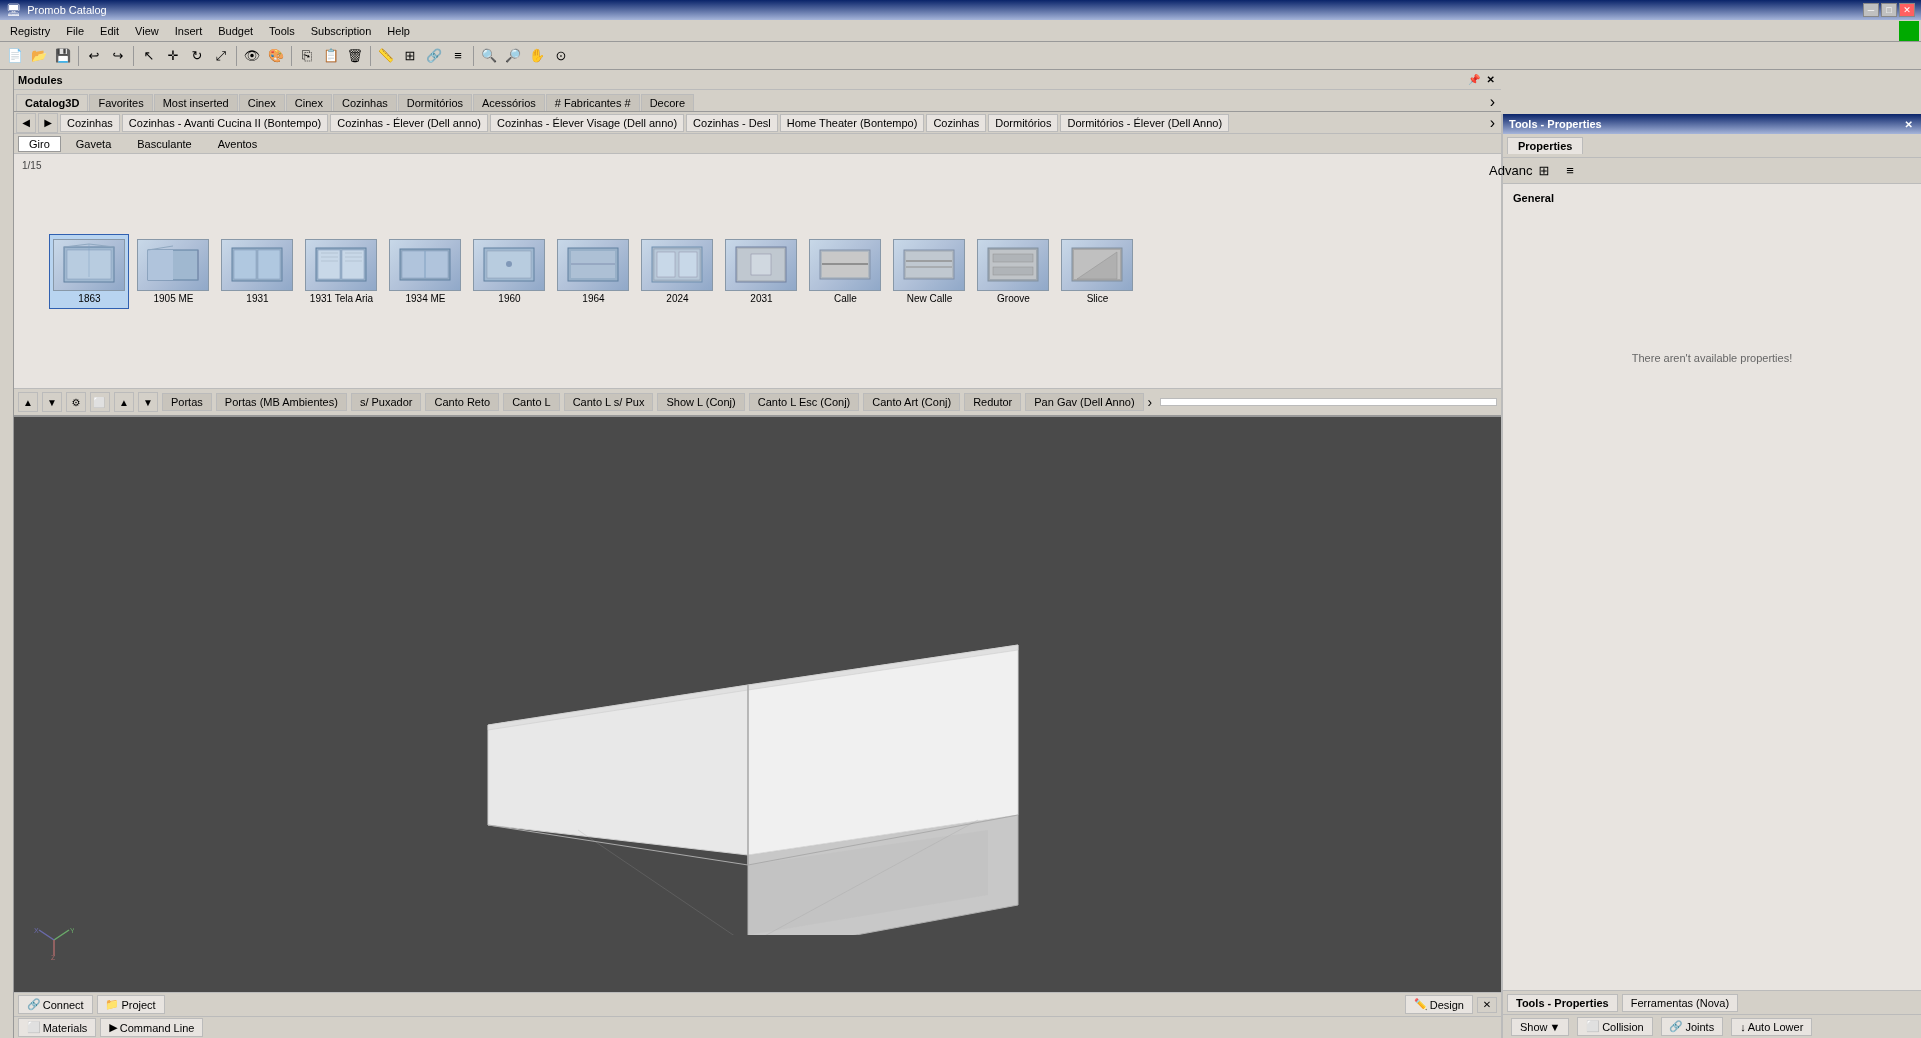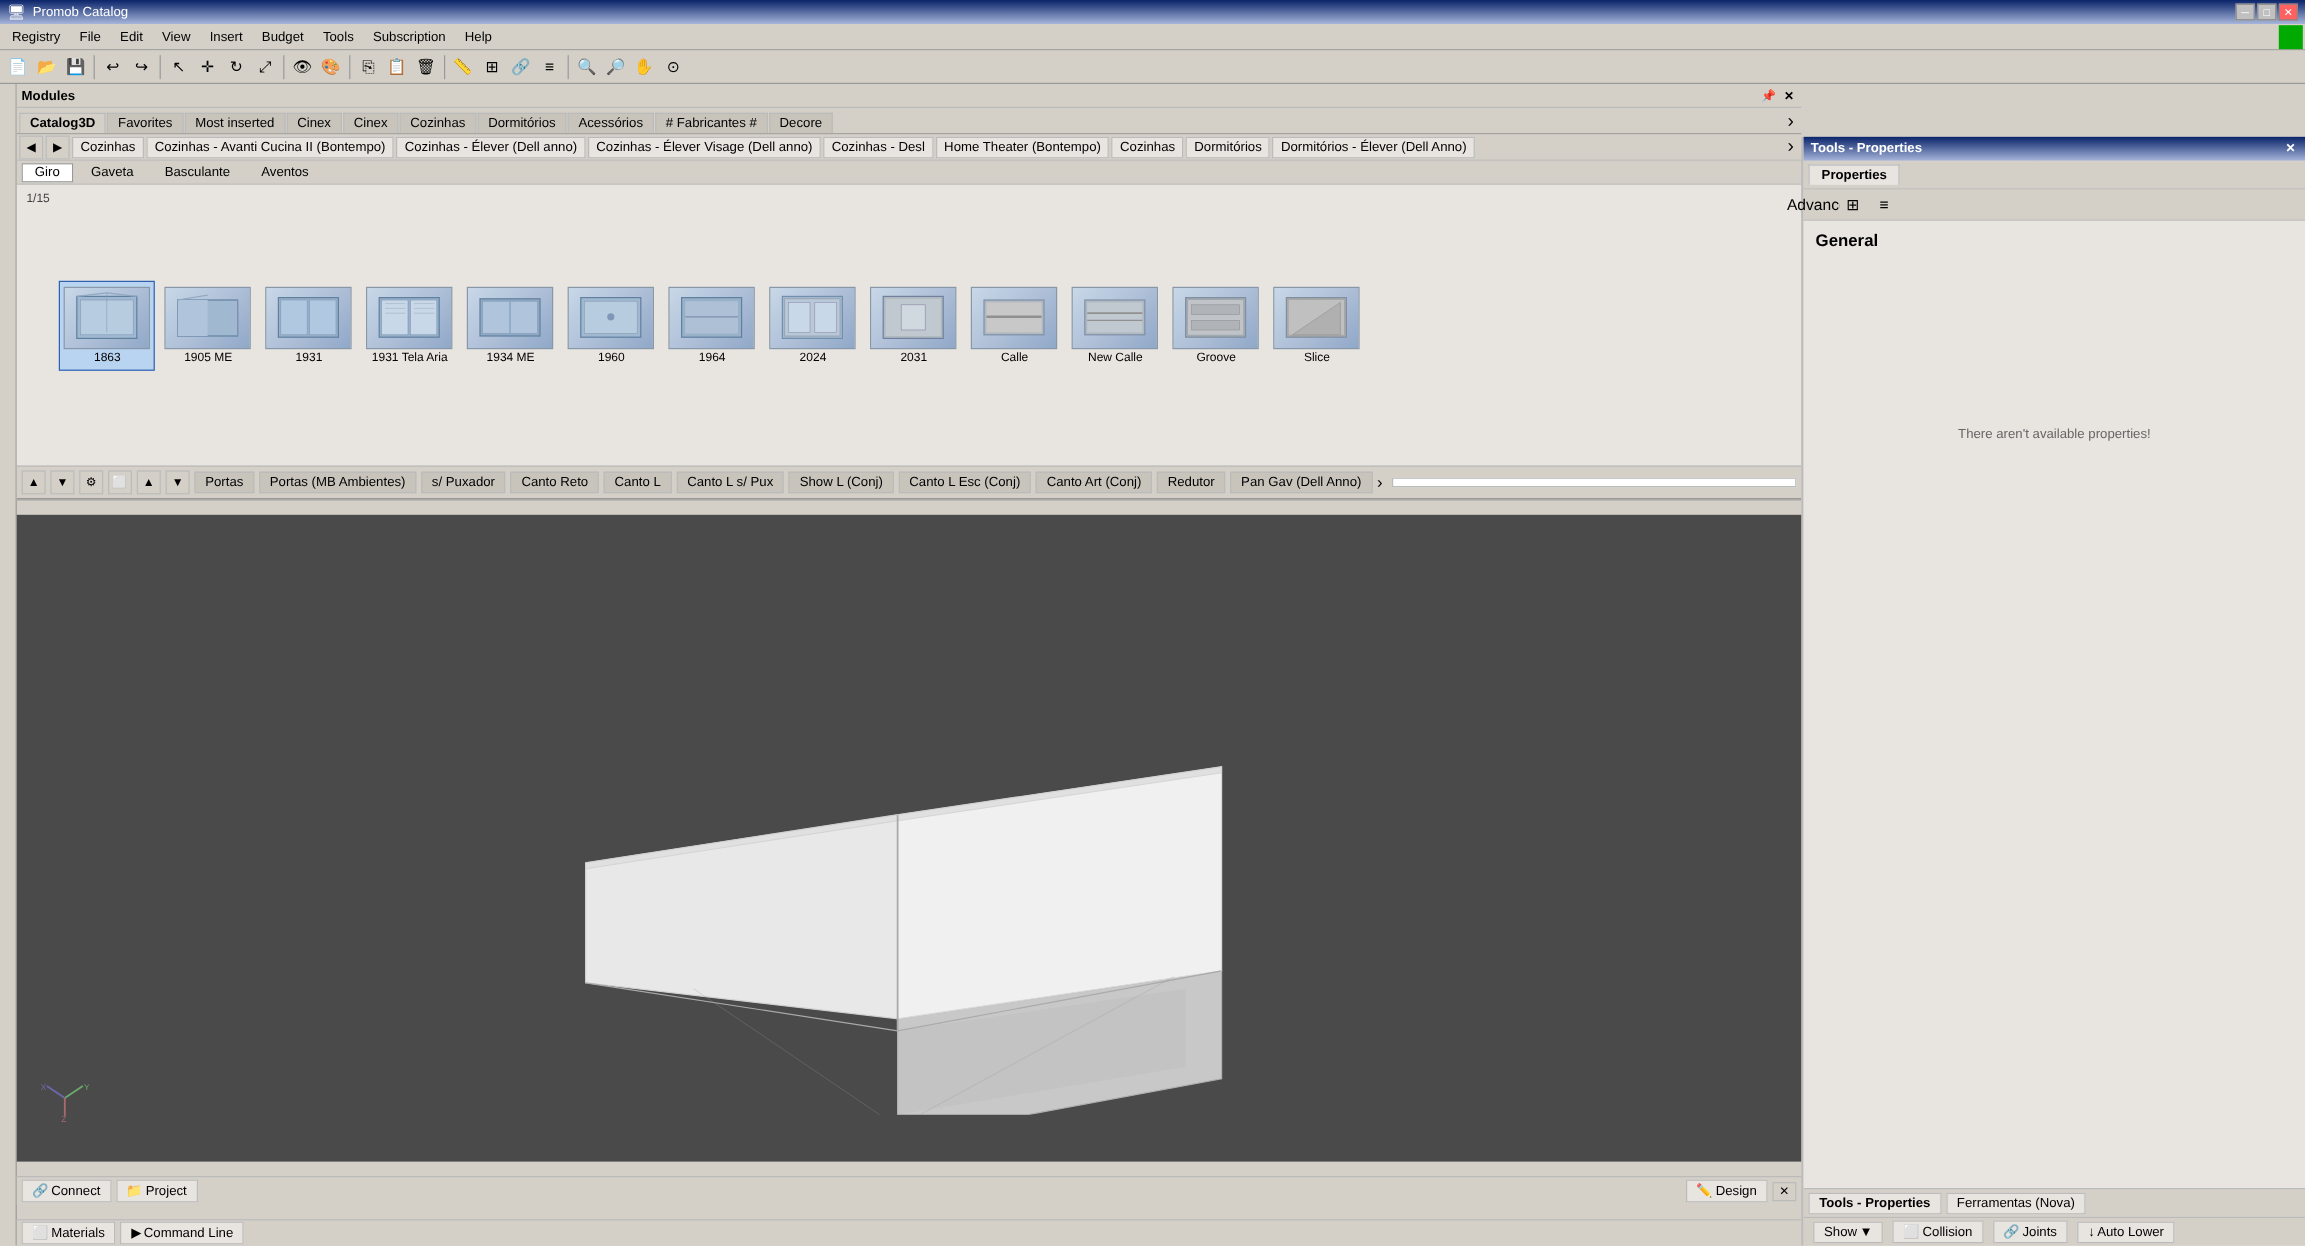--- a/index.html
+++ b/index.html
@@ -65,21 +65,20 @@
     #main-layout {
       display: flex;
       height: calc(1038px - 20px - 22px - 28px);
     }
 
     
     #center-area {
       flex: 1;
       display: flex;
       flex-direction: column;
-      gap: 12px;
     }
 
     
     #modules-panel {
       background: #d4d0c8;
       border-bottom: 1px solid #999;
     }
     #modules-header {
       height: 20px;
       background: #d4d0c8;
@@ -344,21 +343,21 @@
       height: 26px;
       background: #d4d0c8;
       display: flex;
       align-items: center;
       padding: 0 4px;
       gap: 4px;
       border-bottom: 1px solid #bbb;
     }
     .prop-section {
       padding: 4px 6px;
-      font-size: 14px;
+      font-size: 11px;
       font-weight: bold;
       color: #000;
     }
     .no-props {
       display: flex;
       align-items: center;
       justify-content: center;
       height: 300px;
       color: #666;
       font-size: 11px;

